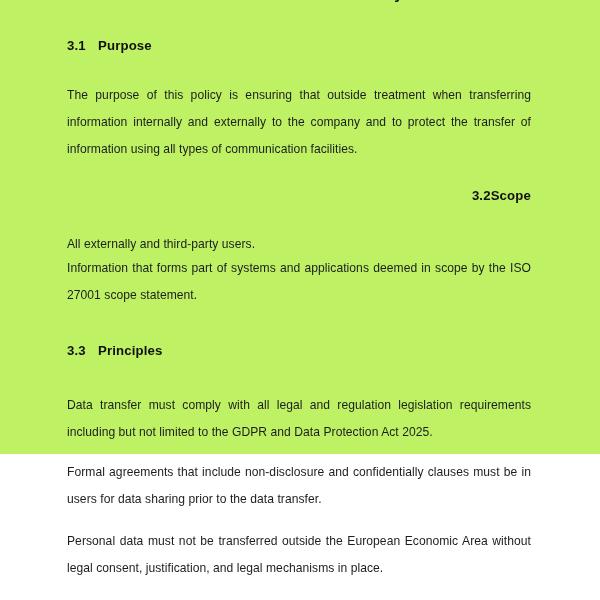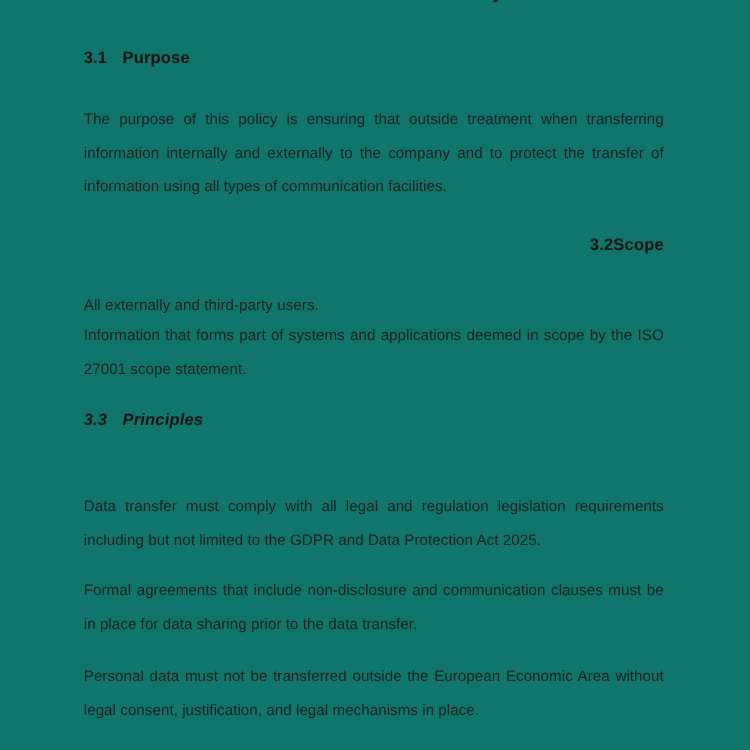--- a/index.html
+++ b/index.html
@@ -12,22 +12,22 @@
     height: 600px;
     overflow: hidden;
     font-family: "Liberation Sans", sans-serif;
     color: #1a1a1a;
     -webkit-font-smoothing: antialiased;
   }
 
   .page {
     position: relative;
     width: 600px;
-    height: 600px;
-    background: #0f766e;
+    height: 454px;
+    background: #bef264;
     box-sizing: border-box;
   }
 
   
   .doc-title {
     position: absolute;
     top: -15px;
     left: 0;
     width: 600px;
     text-align: center;
@@ -71,21 +71,21 @@
     text-align: left;
   }
 
   
   .blk { position: absolute; left: 0; width: 464px; }
   .blk-h31   { top: 38px;  }
   .blk-p31   { top: 82px;  }
   .blk-h32   { top: 188px; text-align: right; }
   .blk-p32a  { top: 231px; }
   .blk-p32b  { top: 255px; }
-  .blk-h33   { top: 328px; font-style: italic; }
+  .blk-h33   { top: 343px; }
   .blk-p33a  { top: 392px; }
   .blk-p33b  { top: 459px; }
   .blk-p33c  { top: 528px; }
 </style>
 </head>
 <body>
 
 <div class="page">
 
   <div class="doc-title">Information Transfer Policy</div>
@@ -105,18 +105,18 @@
     <div class="blk blk-p32a para last-single">All externally and third-party users.</div>
 
     <div class="blk blk-p32b para">Information that forms part of systems and applications deemed in scope by the ISO 27001 scope statement.</div>
 
     <div class="blk blk-h33 section-heading">
       <span class="num">3.3</span><span>Principles</span>
     </div>
 
     <div class="blk blk-p33a para">Data transfer must comply with all legal and regulation legislation requirements including but not limited to the GDPR and Data Protection Act 2025.</div>
 
-    <div class="blk blk-p33b para">Formal agreements that include non-disclosure and communication clauses must be in place for data sharing prior to the data transfer.</div>
+    <div class="blk blk-p33b para">Formal agreements that include non-disclosure and confidentially clauses must be in users for data sharing prior to the data transfer.</div>
 
     <div class="blk blk-p33c para">Personal data must not be transferred outside the European Economic Area without legal consent, justification, and legal mechanisms in place.</div>
 
   </div>
 </div>
 
 </body></html>

